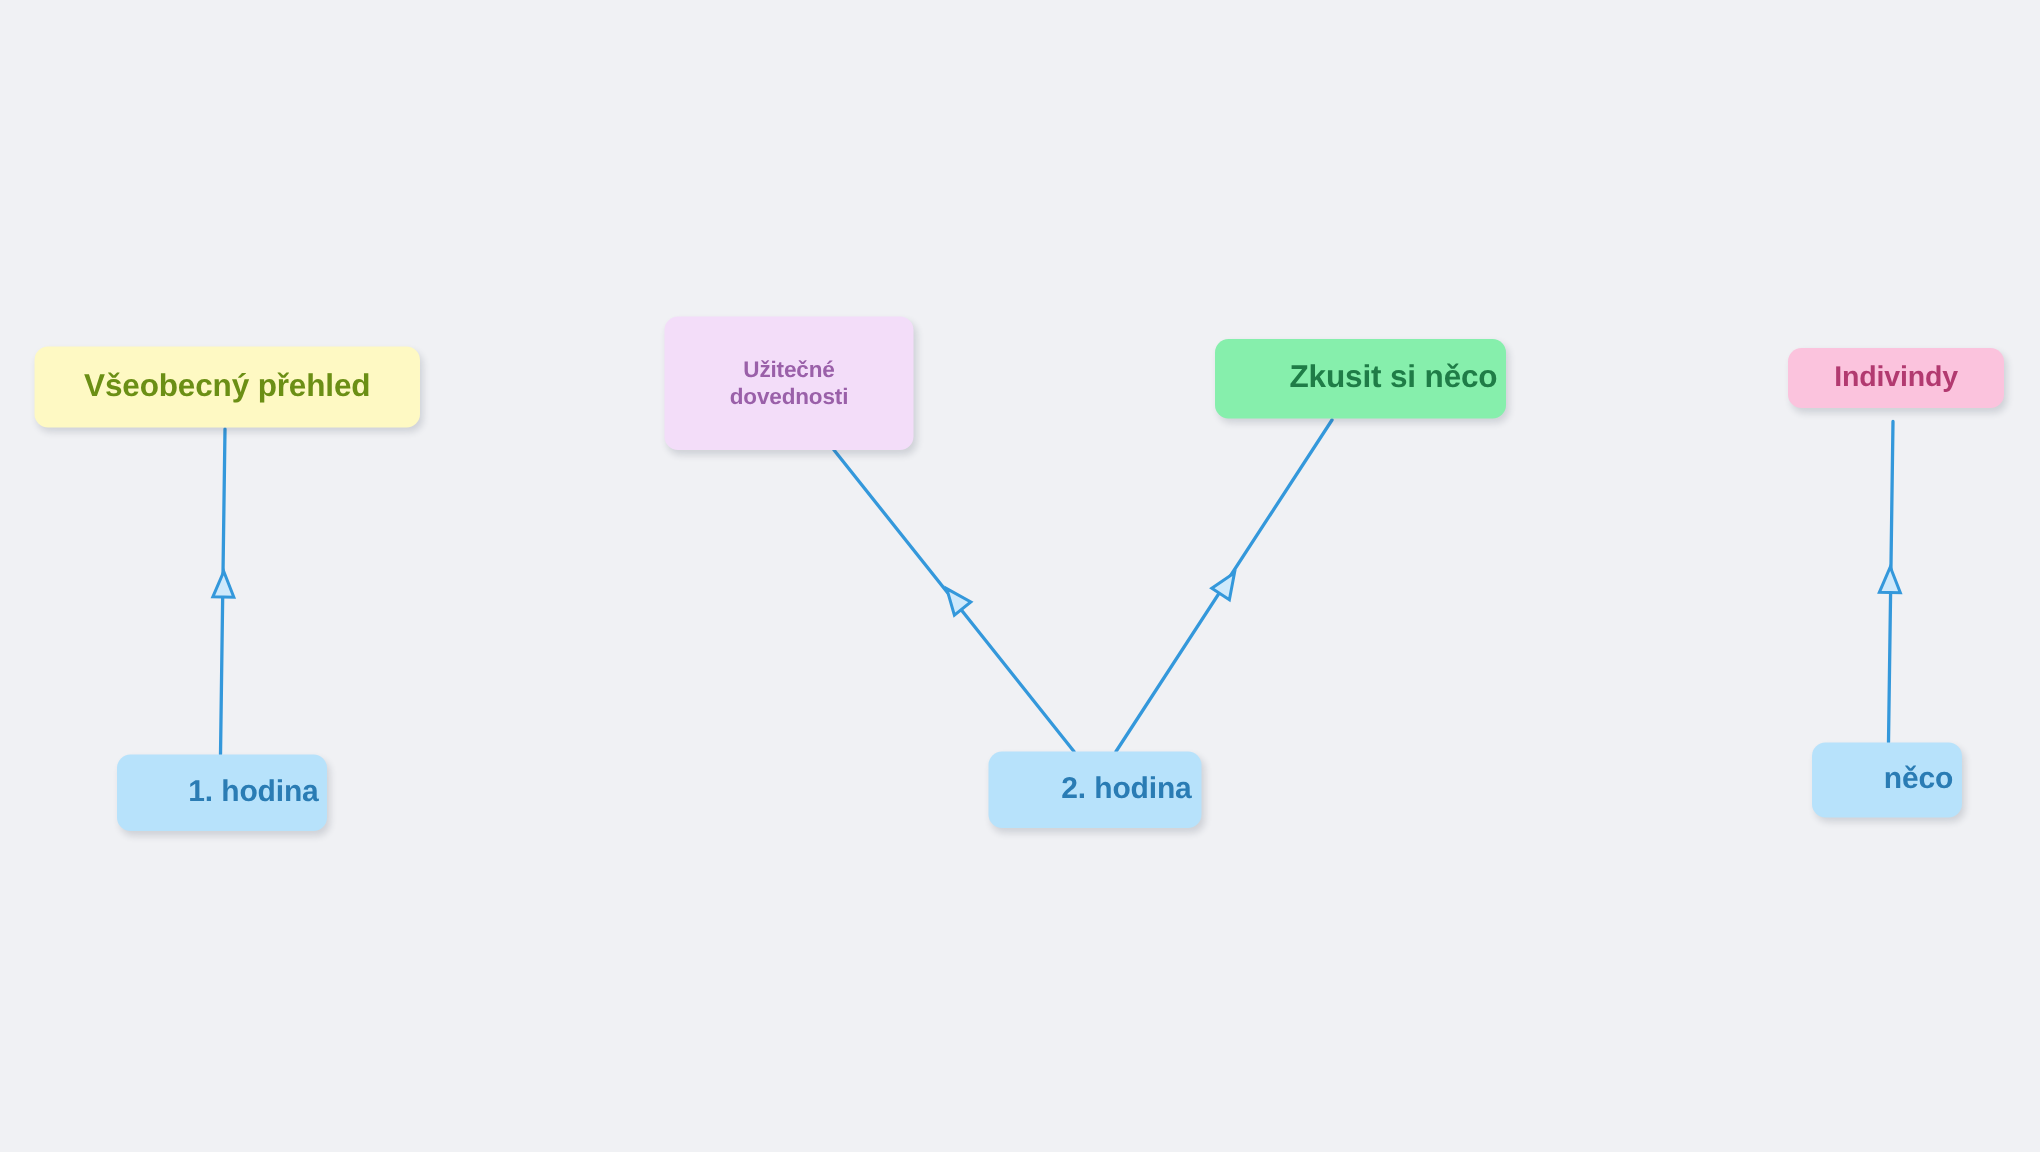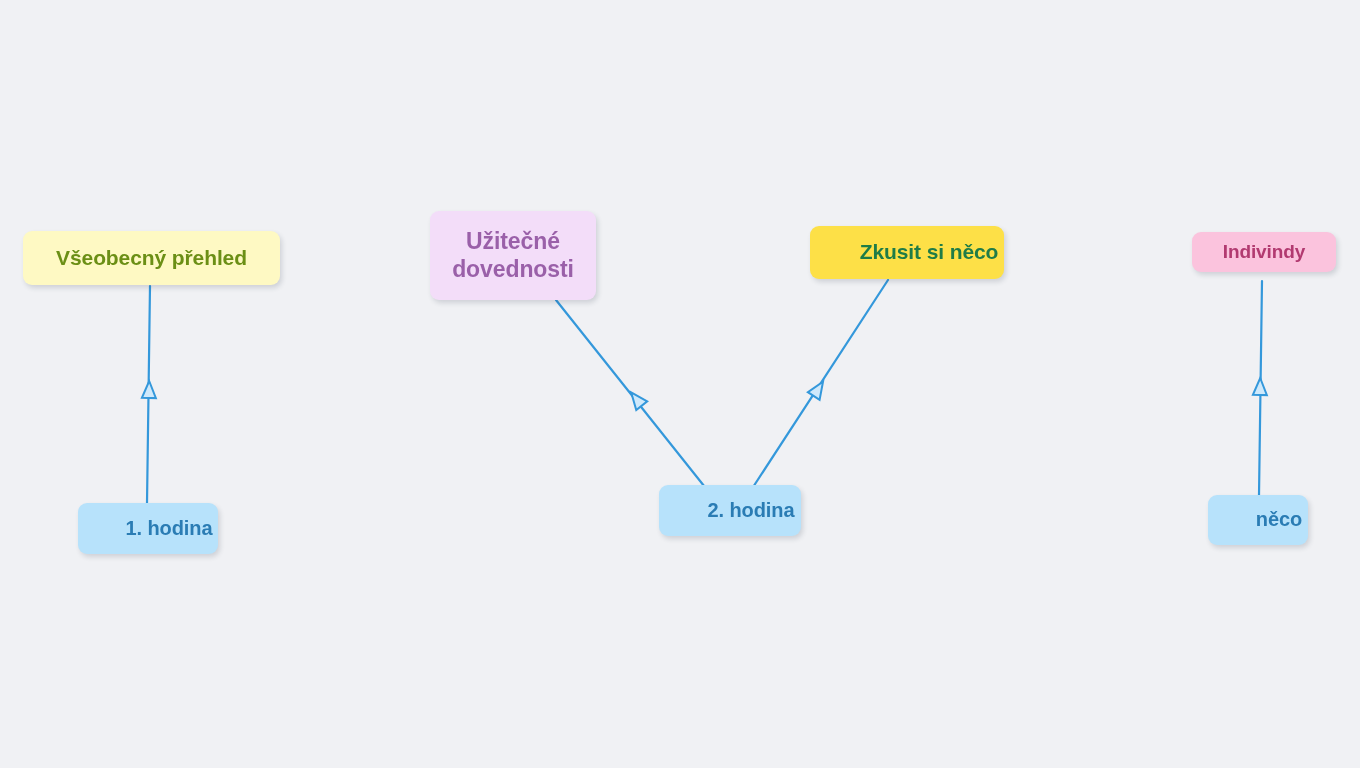--- a/index.html
+++ b/index.html
@@ -38,21 +38,21 @@
     line-height: 1.18;
     letter-spacing: -0.1px;
     box-shadow: 2px 3px 5px rgba(40, 50, 70, 0.16);
     white-space: pre-line;
     user-select: none;
   }
   
   .n-lime   { background: #fef9c3; color: #6b8f15; }
   .n-blue   { background: #b7e2fb; color: #2a7cb4; padding-left: 42px; }
   .n-purple { background: #f3ddf9; color: #9a60a9; }
-  .n-green  { background: #fde047; color: #1f7c47; padding-left: 44px; }
+  .n-green  { background: #86efac; color: #1f7c47; padding-left: 44px; }
   .n-pink   { background: #fbc3dd; color: #b23a70; }
 </style>
 </head>
 <body style="background: rgb(240, 241, 244);">
 
 <div id="canvas">
 
   <svg id="edge-layer" viewBox="0 0 1360 768" xmlns="http://www.w3.org/2000/svg">
       <g>
         <line x1="147" y1="503" x2="150" y2="286" stroke="#3498db" stroke-width="2.2" stroke-linecap="round"></line>
@@ -68,21 +68,21 @@
       </g>
       <g>
         <line x1="1259" y1="495" x2="1262" y2="281" stroke="#3498db" stroke-width="2.2" stroke-linecap="round"></line>
         <path d="M 11,0 L -6,7 L -6,-7 Z" fill="#cfe9fb" stroke="#3498db" stroke-width="2" stroke-linejoin="miter" transform="translate(1260,389) rotate(-89)"></path>
       </g>
     </svg>
 
   <div id="node-layer">
       <div class="node n-lime" style="left: 23px; top: 231px; width: 257px; height: 54px; font-size: 21px;"><span>Všeobecný přehled</span></div>
       <div class="node n-blue" style="left: 78px; top: 503px; width: 140px; height: 51px; font-size: 20px;"><span>1. hodina</span></div>
-      <div class="node n-purple" style="left: 430px; top: 211px; width: 166px; height: 89px; font-size: 23px;"><span>Užitečné
+      <div class="node n-purple" style="left: 443px; top: 211px; width: 166px; height: 89px; font-size: 15px;"><span>Užitečné
 dovednosti</span></div>
       <div class="node n-green" style="left: 810px; top: 226px; width: 194px; height: 53px; font-size: 21px;"><span>Zkusit si něco</span></div>
-      <div class="node n-blue" style="left: 659px; top: 485px; width: 142px; height: 51px; font-size: 20px;"><span>2. hodina</span></div>
+      <div class="node n-blue" style="left: 659px; top: 501px; width: 142px; height: 51px; font-size: 20px;"><span>2. hodina</span></div>
       <div class="node n-pink" style="left: 1192px; top: 232px; width: 144px; height: 40px; font-size: 19px;"><span>Indivindy</span></div>
       <div class="node n-blue" style="left: 1208px; top: 495px; width: 100px; height: 50px; font-size: 20px;"><span>něco</span></div>
     </div>
 
 </div>
 
 </body></html>

